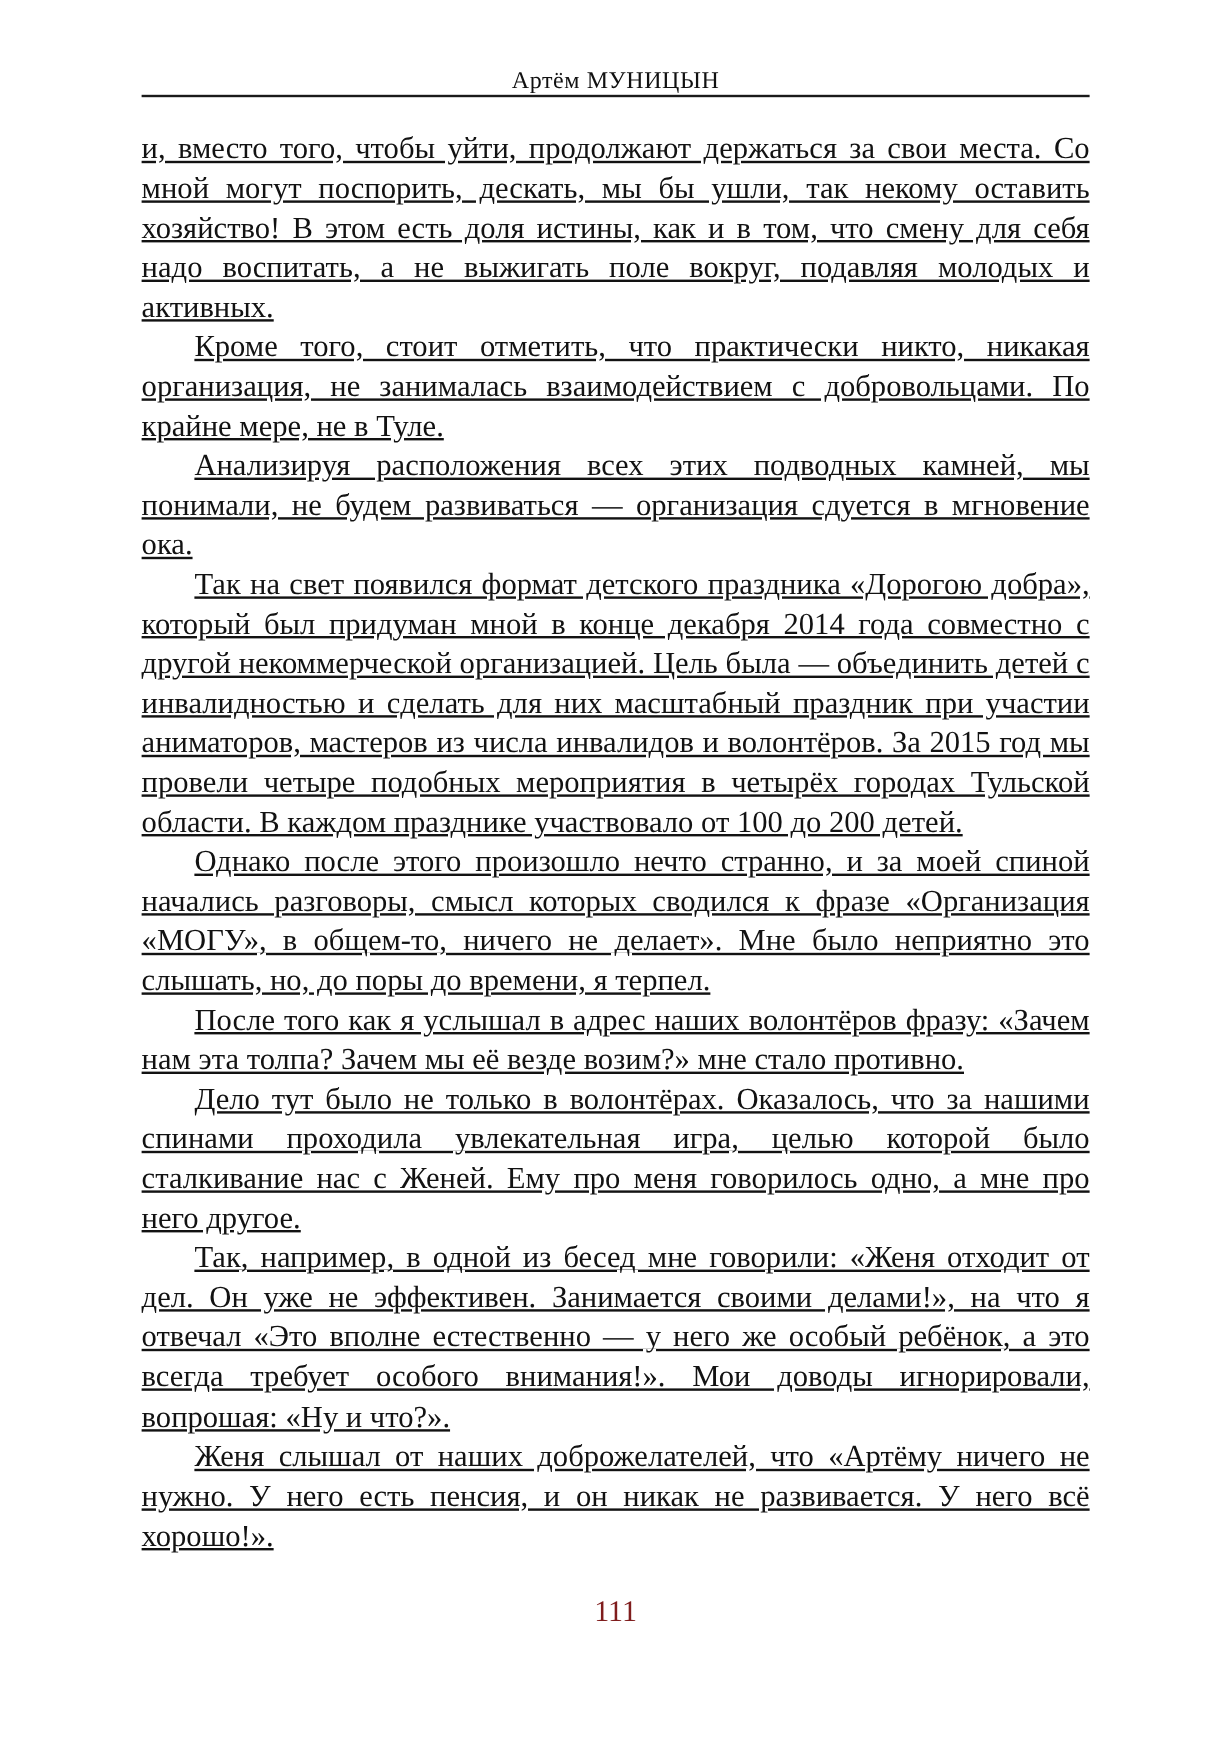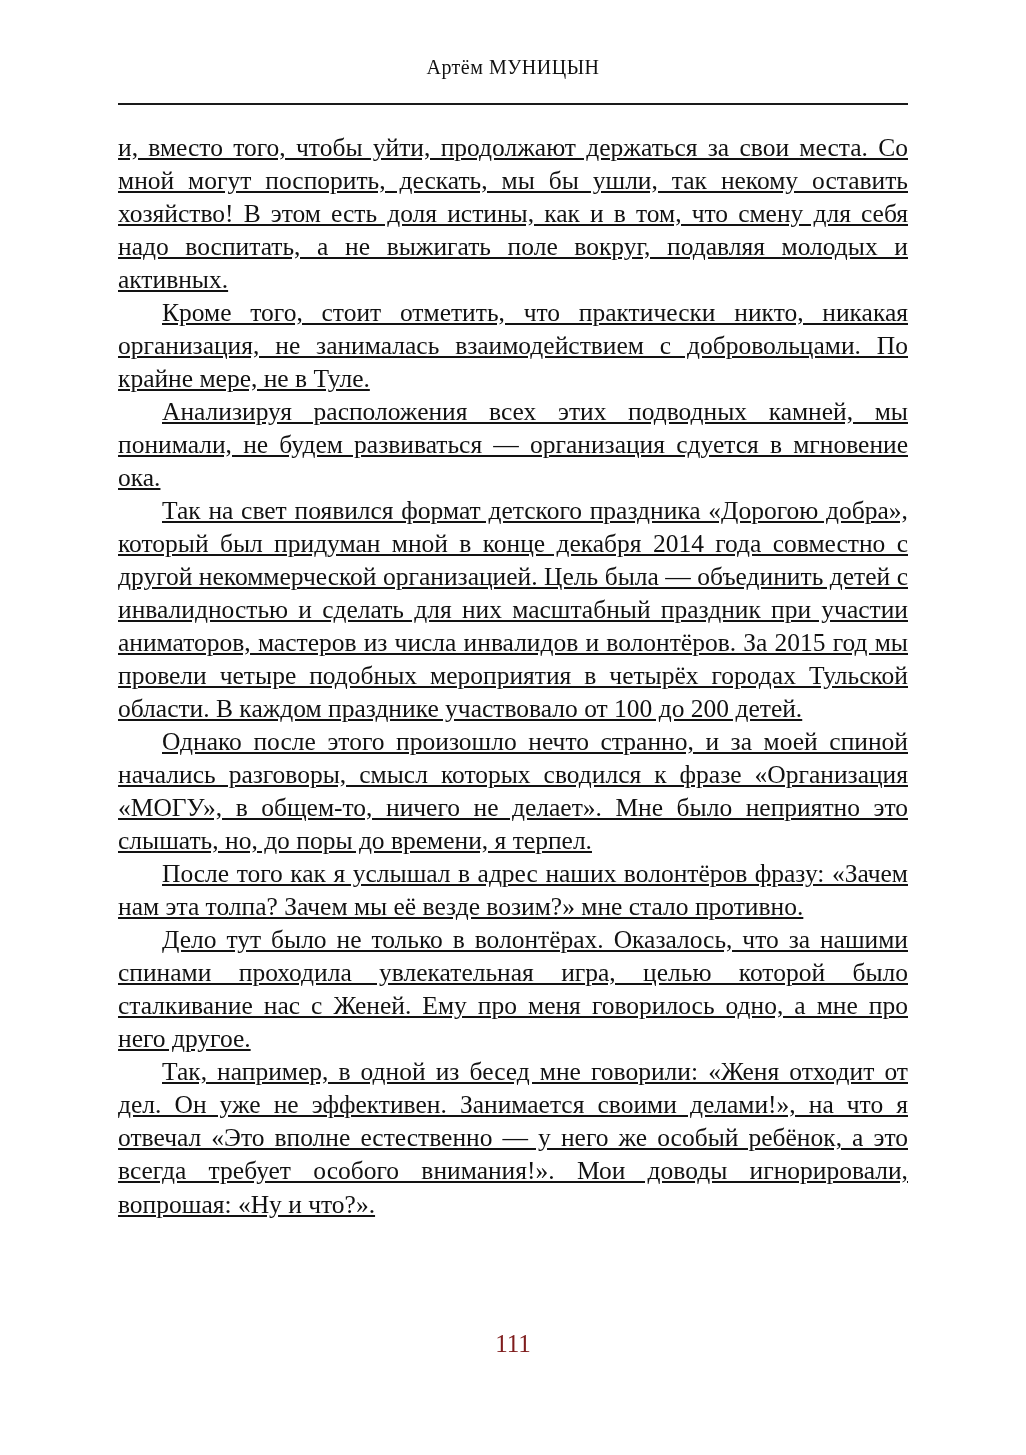--- a/index.html
+++ b/index.html
@@ -21,21 +21,21 @@
     position: absolute;
     left: 118px;
     top: 56px;
     width: 790px;
   }
   .running-head {
     text-align: center;
     font-size: 20px;
     letter-spacing: 0.5px;
     color: #111111;
-    padding-bottom: 24px;
+    padding-bottom: 0;
     font-family: "Liberation Serif", "DejaVu Serif", serif;
   }
   .rule {
     border: 0;
     border-top: 2.2px solid #1a1a1a;
     margin: 0 0 26px 0;
     width: 100%;
   }
   .body-text p {
     margin: 0;
@@ -69,16 +69,17 @@
     <hr class="rule">
     <div class="body-text">
       <p>и, вместо того, чтобы уйти, продолжают держаться за свои места. Со мной могут поспорить, дескать, мы бы ушли, так некому оставить хозяйство! В этом есть доля истины, как и в том, что смену для себя надо воспитать, а не выжигать поле вокруг, подавляя молодых и активных.</p>
       <p class="indent">Кроме того, стоит отметить, что практически никто, никакая организация, не занималась взаимодействием с добровольцами. По крайне мере, не в Туле.</p>
       <p class="indent">Анализируя расположения всех этих подводных камней, мы понимали, не будем развиваться — организация сдуется в мгновение ока.</p>
       <p class="indent">Так на свет появился формат детского праздника «Дорогою добра», который был придуман мной в конце декабря 2014 года совместно с другой некоммерческой организацией. Цель была — объединить детей с инвалидностью и сделать для них масштабный праздник при участии аниматоров, мастеров из числа инвалидов и волонтёров. За 2015 год мы провели четыре подобных мероприятия в четырёх городах Тульской области. В каждом празднике участвовало от 100 до 200 детей.</p>
       <p class="indent">Однако после этого произошло нечто странно, и за моей спиной начались разговоры, смысл которых сводился к фразе «Организация «МОГУ», в общем-то, ничего не делает». Мне было неприятно это слышать, но, до поры до времени, я терпел.</p>
       <p class="indent">После того как я услышал в адрес наших волонтёров фразу: «Зачем нам эта толпа? Зачем мы её везде возим?» мне стало противно.</p>
       <p class="indent">Дело тут было не только в волонтёрах. Оказалось, что за нашими спинами проходила увлекательная игра, целью которой было сталкивание нас с Женей. Ему про меня говорилось одно, а мне про него другое.</p>
       <p class="indent">Так, например, в одной из бесед мне говорили: «Женя отходит от дел. Он уже не эффективен. Занимается своими делами!», на что я отвечал «Это вполне естественно — у него же особый ребёнок, а это всегда требует особого внимания!». Мои доводы игнорировали, вопрошая: «Ну и что?».</p>
+      <p class="indent">Женя слышал от наших доброжелателей, что «Артёму ничего не нужно. У него есть пенсия, и он никак не развивается. У него всё хорошо!».</p>
     </div>
   </div>
   <div class="folio">111</div>
 </div>
 
 </body></html>

